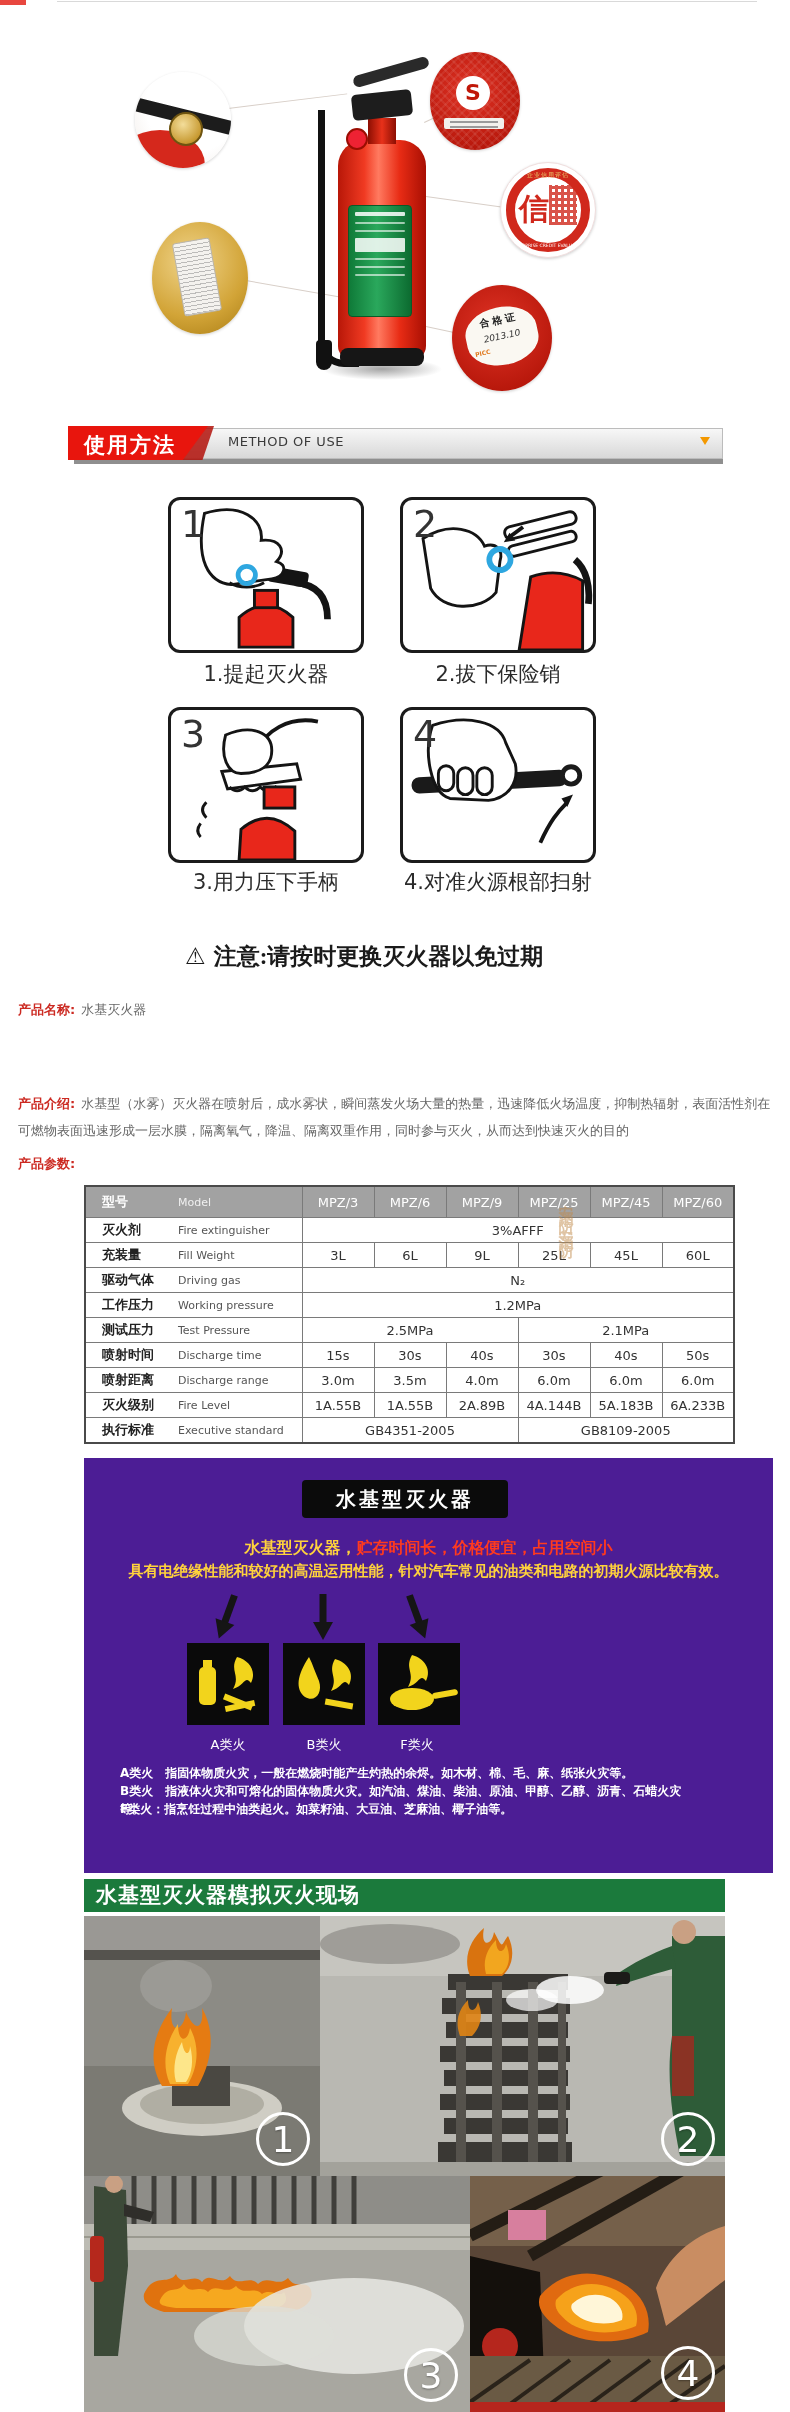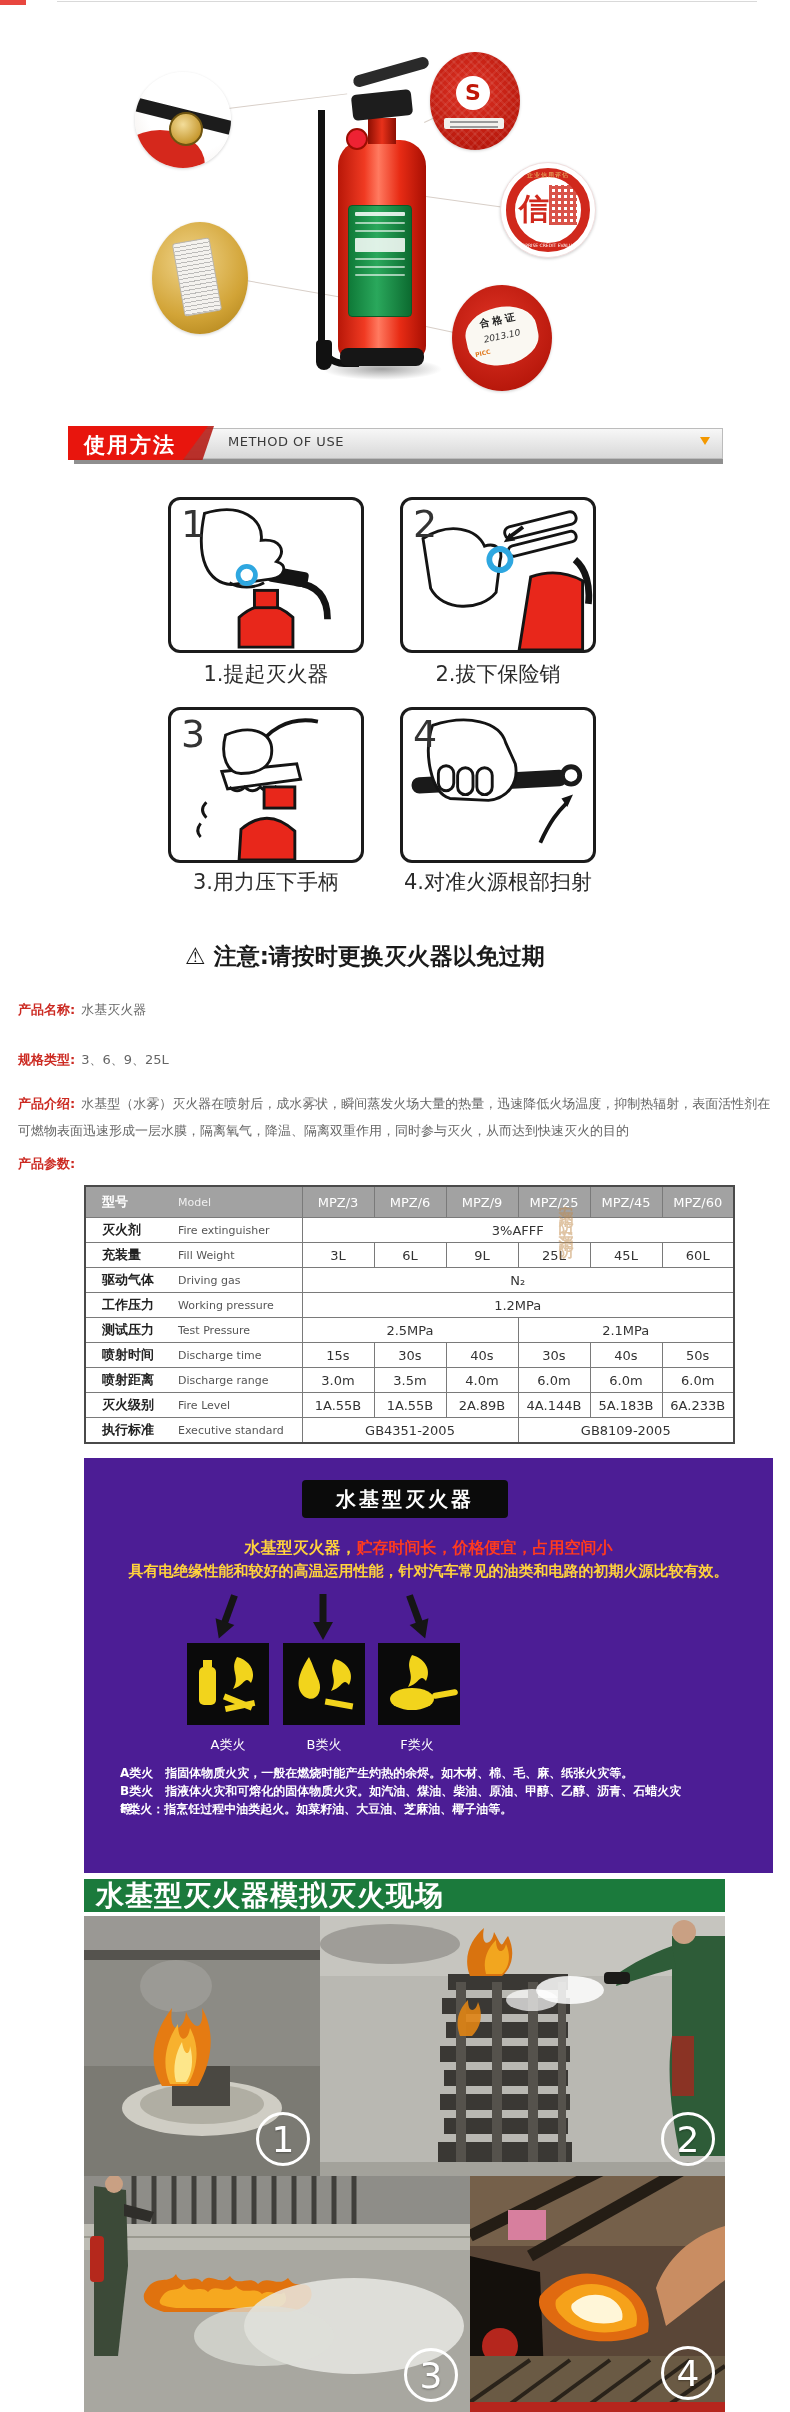--- a/index.html
+++ b/index.html
@@ -75,21 +75,21 @@
   .m-arrow{left:700px;top:437px;width:0;height:0;border-left:5px solid transparent;border-right:5px solid transparent;
            border-top:8px solid #f39800;}
 
   
   .panel{position:absolute;width:196px;height:156px;background:#fff;border:3px solid #1b1b1b;border-radius:12px;box-sizing:border-box;}
   .panel .num{position:absolute;left:10px;top:2px;font-size:38px;color:#333;}
   .panel svg{position:absolute;left:0;top:0;width:100%;height:100%;}
   .caption{position:absolute;width:196px;text-align:center;font-size:21px;color:#2b2b2b;}
 
   
-  .warning{left:185px;top:941px;font-size:23px;font-weight:600;color:#1a1a1a;}
+  .warning{left:185px;top:941px;font-size:23px;font-weight:600;color:#1a1a1a;font-family:Liberation Serif, serif;}
   .warning .tri{font-weight:normal;margin-right:8px;}
 
   
   .info{left:18px;font-size:13px;color:#666;line-height:27px;width:756px;}
   .info b{color:#cc2a22;font-weight:bold;margin-right:6px;}
 
   
   table.spec{position:absolute;left:84px;top:1185px;width:649px;border-collapse:collapse;
              border:2px solid #4a4a4a;table-layout:fixed;font-size:13px;color:#333;}
   table.spec td{border:1px solid #7a7a7a;text-align:center;height:24px;padding:0;}
@@ -109,21 +109,21 @@
   .red-l1{position:absolute;left:0;top:80px;width:100%;text-align:center;font-size:16px;font-weight:bold;}
   .red-l1 .y{color:#ffd23c;} .red-l1 .r{color:#ff3a1e;}
   .red-l2{position:absolute;left:0;top:104px;width:100%;text-align:center;font-size:15px;font-weight:bold;color:#ffd23c;}
   .red-arrow{position:absolute;top:132px;width:26px;height:52px;}
   .fire-ico{position:absolute;top:185px;width:82px;height:82px;background:#0a0a0a;}
   .fire-lab{position:absolute;top:278px;width:82px;text-align:center;color:#fff;font-size:13px;}
   .fire-desc{position:absolute;left:36px;width:580px;color:#fff;font-size:12px;font-weight:bold;line-height:18px;}
 
   
   .greenbar{left:84px;top:1879px;width:641px;height:33px;background:#1b7a3c;color:#fff;
-            font-size:28px;font-weight:bold;line-height:33px;padding-left:12px;box-sizing:border-box;letter-spacing:1px;}
+            font-size:21px;font-weight:bold;line-height:33px;padding-left:12px;box-sizing:border-box;letter-spacing:1px;}
   .photo{position:absolute;overflow:hidden;}
   .photo svg{display:block;width:100%;height:100%;}
   .badge{position:absolute;width:54px;height:54px;border:3px solid #fff;border-radius:50%;color:#fff;
          font-size:36px;display:flex;align-items:center;justify-content:center;
          text-shadow:0 1px 2px rgba(0,0,0,.35);box-sizing:border-box;}
 </style>
 </head>
 <body>
 
 <div class="page">
@@ -250,23 +250,20 @@
   <div class="caption" style="left:400px;top:660px;">2.拔下保险销</div>
   <div class="caption" style="left:168px;top:868px;">3.用力压下手柄</div>
   <div class="caption" style="left:400px;top:868px;">4.对准火源根部扫射</div>
 
   <div class="abs warning">
     <span class="tri">⚠</span><span>注意:请按时更换灭火器以免过期</span>
   </div>
 
   <div class="abs info" style="top:996px;">
     <b>产品名称:</b><span>水基灭火器</span>
-  </div>
-  <div class="abs info" style="top:1046px;">
-    <b>规格类型:</b><span>3、6、9、25L</span>
   </div>
   <div class="abs info" style="top:1150px;">
     <b>产品参数:</b>
   </div>
   <div class="abs info" style="top:1090px;">
     <b>产品介绍:</b><span>水基型（水雾）灭火器在喷射后，成水雾状，瞬间蒸发火场大量的热量，迅速降低火场温度，抑制热辐射，表面活性剂在可燃物表面迅速形成一层水膜，隔离氧气，降温、隔离双重作用，同时参与灭火，从而达到快速灭火的目的</span>
   </div>
 
   <table class="spec">
     <colgroup>

